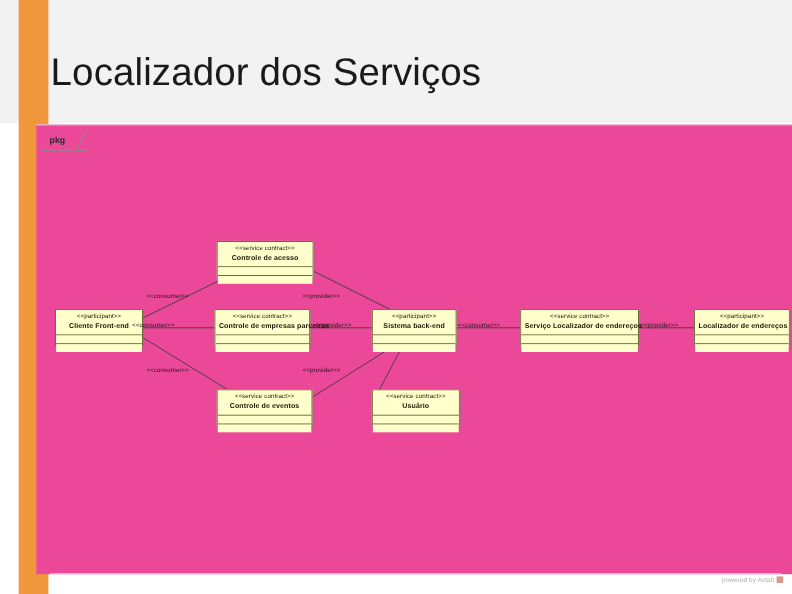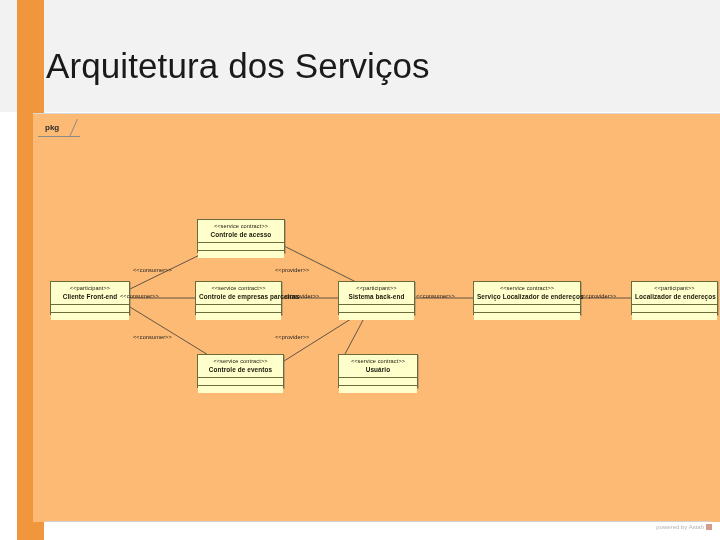--- a/index.html
+++ b/index.html
@@ -43,21 +43,21 @@
     font-weight: 400;
     letter-spacing: .1px;
     white-space: nowrap;
   }
 
   
   #diagram-canvas {
     position: absolute;
     left: 33px; top: 113px;
     width: 687px; height: 408px;
-    background: #fdba74;
+    background: #ec4899;
     border-top: 1px solid #d8d8d8;
   }
   #pkg-tab {
     position: absolute;
     left: 5px; top: 5px;
     width: 42px; height: 18px;
     border-bottom: 1px solid #8a8a8a;
     font-size: 8px;
     color: #2c2c2c;
     font-weight: bold;
@@ -157,21 +157,21 @@
   }
 </style>
 </head>
 <body>
 
 <div id="slide">
 
   <div id="header-band"></div>
   <div id="accent-bar"></div>
 
-  <div id="page-title">Arquitetura dos Serviços</div>
+  <div id="page-title">Localizador dos Serviços</div>
 
   <div id="diagram-canvas">
 
     <div id="pkg-tab">pkg</div>
 
     <svg id="connectors" viewBox="0 0 687 408" width="687" height="408">
       <g stroke="#3a3a3a" stroke-width="0.8" fill="none">
 
         <line x1="97" y1="175" x2="185" y2="132"></line>
 

